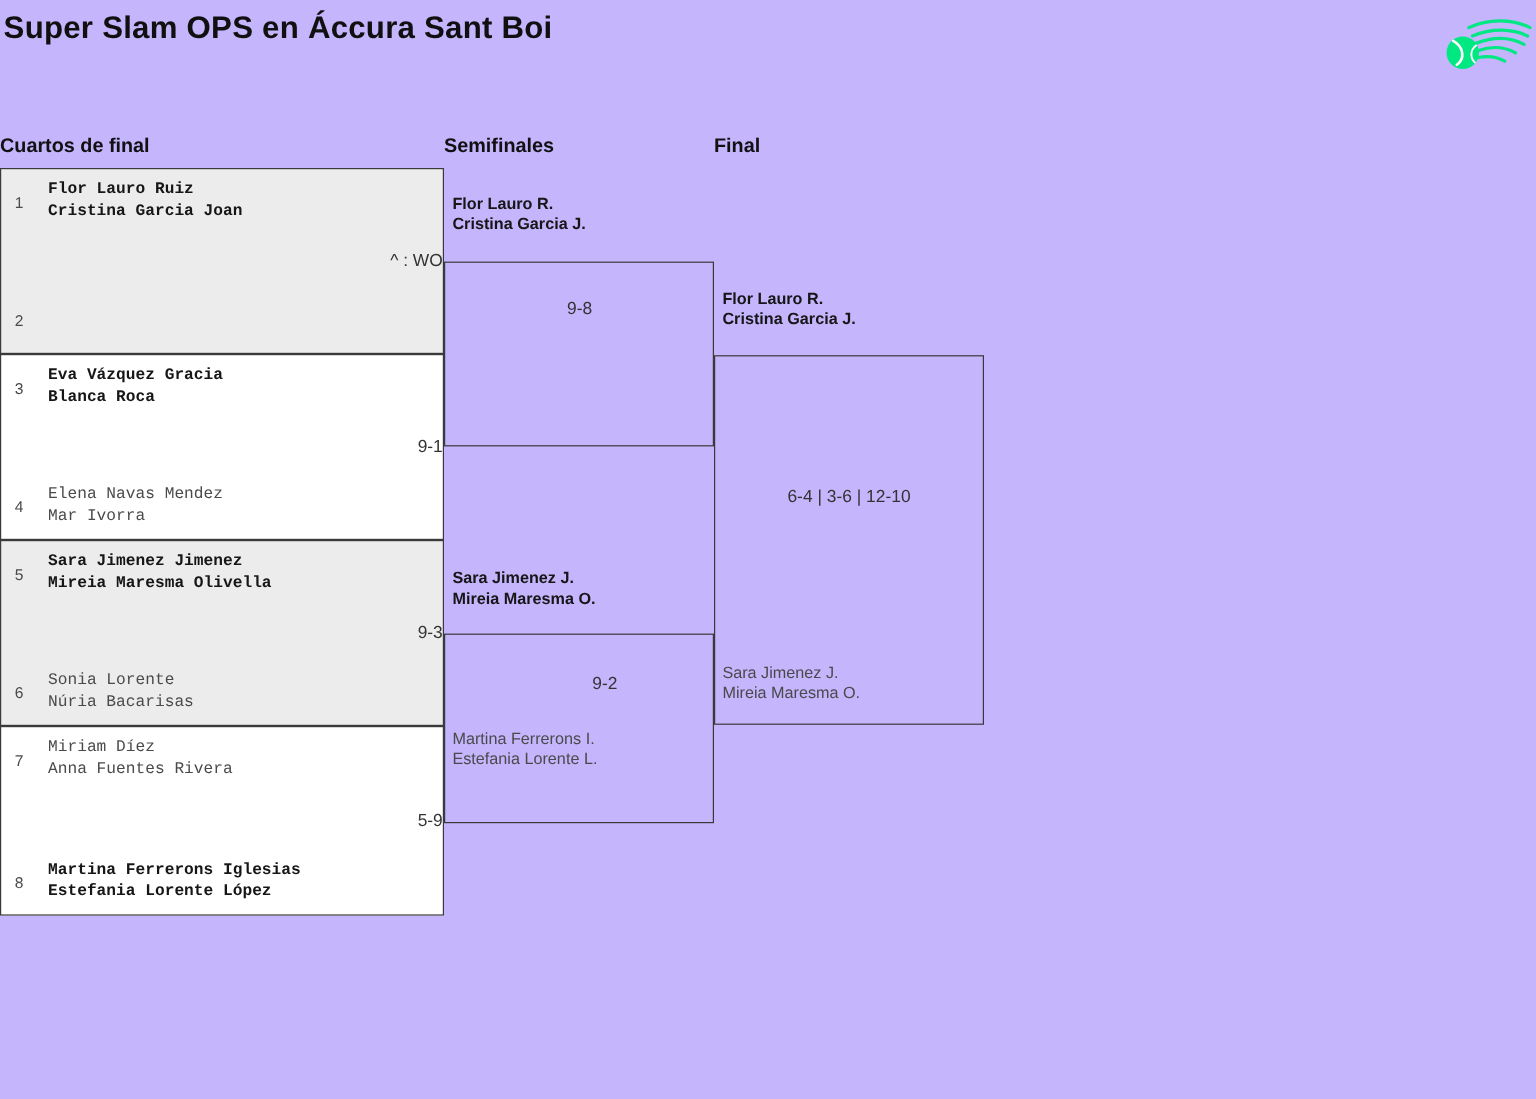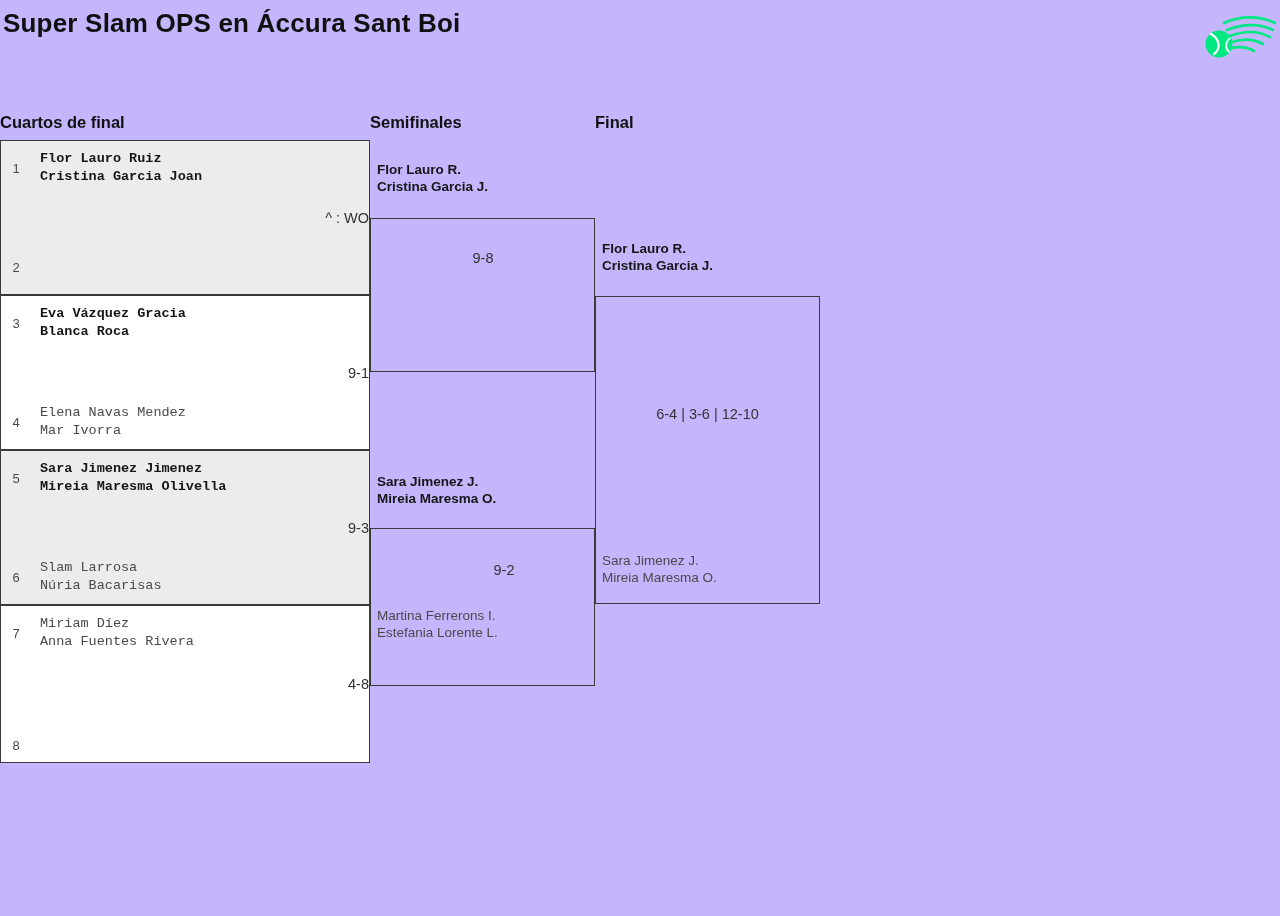--- a/index.html
+++ b/index.html
@@ -143,37 +143,41 @@
       <span class="seed">5</span>
       <span class="players">
         <span class="p">Sara Jimenez Jimenez</span>
         <span class="p">Mireia Maresma Olivella</span>
       </span>
     </div>
     <div class="score">9-3</div>
     <div class="team bottom">
       <span class="seed">6</span>
       <span class="players">
-        <span class="p">Slam Larrosa</span>
+        <span class="p">Sonia Lorente</span>
         <span class="p">Núria Bacarisas</span>
       </span>
     </div>
   </div>
 
   <div class="box qf qf4">
     <div class="team top">
       <span class="seed">7</span>
       <span class="players">
         <span class="p">Miriam Díez</span>
         <span class="p">Anna Fuentes Rivera</span>
       </span>
     </div>
-    <div class="score">4-8</div>
+    <div class="score">5-9</div>
     <div class="team bottom winner">
       <span class="seed">8</span>
+      <span class="players">
+        <span class="p">Martina Ferrerons Iglesias</span>
+        <span class="p">Estefania Lorente López</span>
+      </span>
     </div>
   </div>
 
   <div class="box sf1"></div>
   <div class="box sf2"></div>
   <div class="box fbox"></div>
 
   <div class="lbl winner sf1-top">
     <span class="p">Flor Lauro R.</span>
     <span class="p">Cristina Garcia J.</span>

